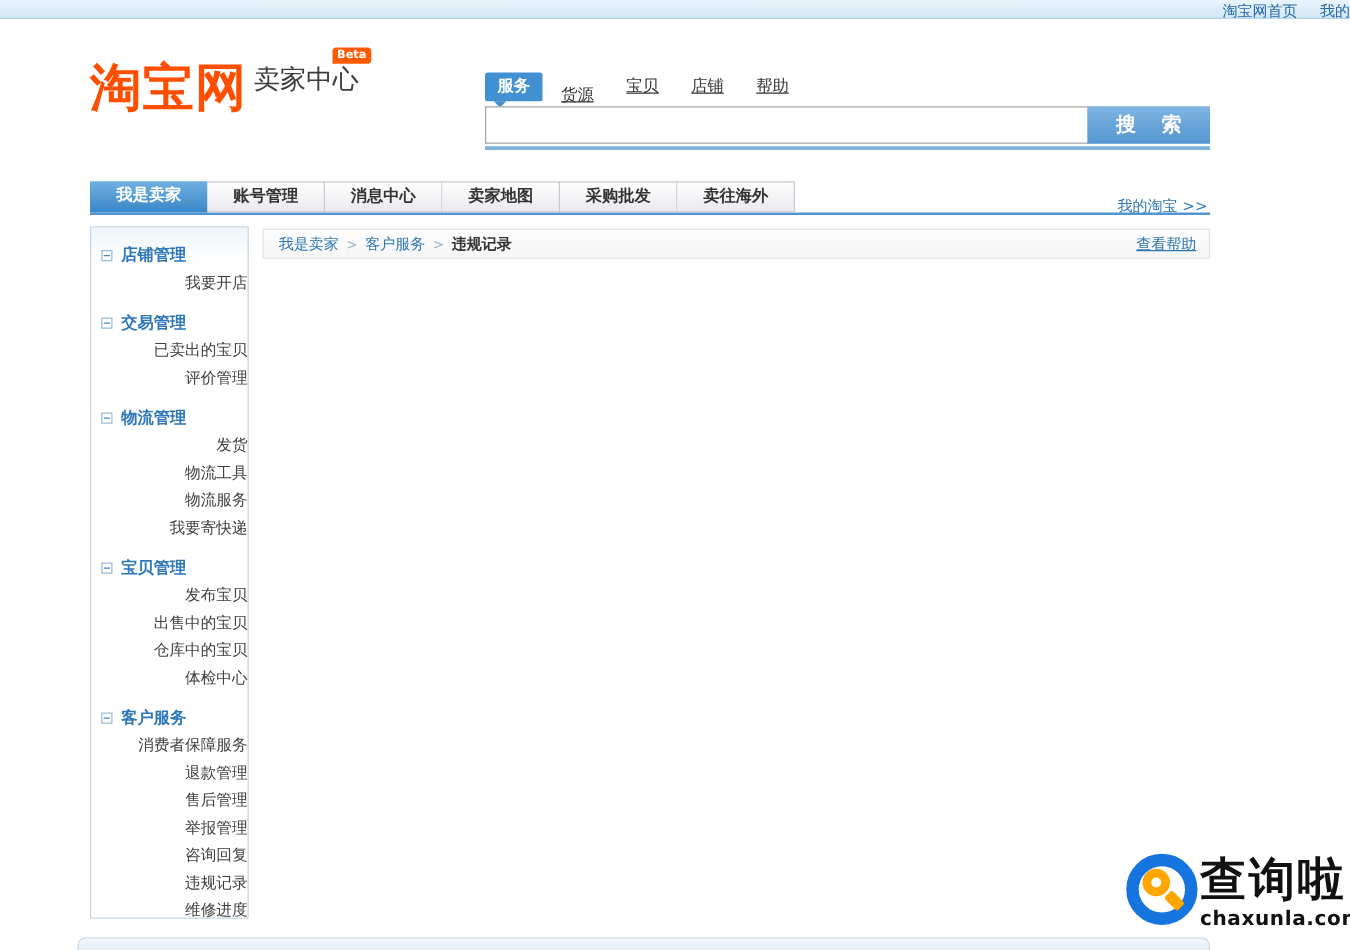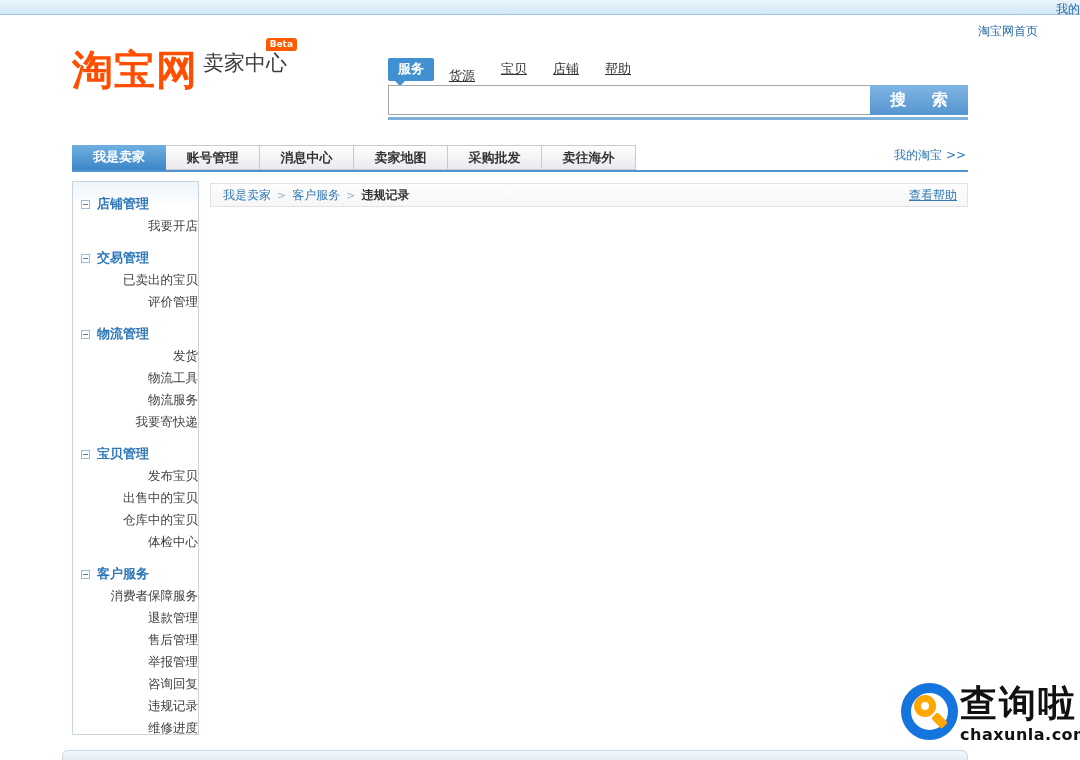--- a/index.html
+++ b/index.html
@@ -4,21 +4,21 @@
 <style>
   * { margin:0; padding:0; box-sizing:border-box; }
   html,body { width:1080px; height:760px; overflow:hidden; background:#fff;
     font-family:"DejaVu Sans","Liberation Sans",sans-serif; }
   body { position:relative; }
 
   
   .topbar { position:absolute; left:0; top:0; width:1080px; height:15px;
     background:linear-gradient(#eaf4fb,#d3e8f6); border-bottom:1px solid #a3c8e2; }
   .topbar a { position:absolute; top:1px; font-size:12px; color:#2569a8; text-decoration:none; white-space:nowrap; }
-  .tb-link1 { left:978px;margin-top:22px; }
+  .tb-link1 { left:978px; }
   .tb-link2 { left:1056px; }
 
   
   .logo { position:absolute; left:72px; top:50px; display:flex; align-items:flex-start; }
   .logo-brand { font-size:41px; font-weight:bold; color:#ff4e00; letter-spacing:1px; line-height:40px; }
   .logo-suffix { position:relative; font-size:21px; color:#3c3c3c; margin-left:5px; line-height:26px; }
   .beta-badge { position:absolute; top:-12px; right:-10px; background:#ff5a00; color:#fff;
     font-size:9px; font-weight:bold; padding:1px 4px 2px; border-radius:3px 3px 3px 0; line-height:10px; }
 
   
@@ -28,31 +28,31 @@
     padding:2px 10px 3px; border-radius:2px; cursor:pointer; }
   .stab-active::after { content:""; position:absolute; left:7px; bottom:-5px;
     border:5px solid transparent; border-top:5px solid #4191d2; border-bottom:0; }
   .stab-link { margin-left:26px; font-size:13px; color:#333; text-decoration:underline; cursor:pointer; }
   .stab-link:first-of-type { margin-left:15px;margin-top:13px; }
   .search-row { position:relative; margin-top:5px; height:30px; }
   .search-input { position:absolute; left:0; top:0; width:483px; height:30px; border:1px solid #a6a6a6;
     padding:0 8px; font-size:14px; background:#fff; outline:none; }
   .search-btn { position:absolute; left:482px; top:0; width:98px; height:30px; border:0;
     background:linear-gradient(#7fb5e2,#5595d0); color:#fff; font-size:16px; font-weight:bold;
-    letter-spacing:8px; padding-left:8px; cursor:pointer;font-family:Liberation Mono, monospace; }
+    letter-spacing:8px; padding-left:8px; cursor:pointer; }
   .search-underline { margin-top:2px; width:580px; height:3px; background:#7fb2d8; }
 
   
   .nav { position:absolute; left:72px; top:145px; width:896px; height:27px; border-bottom:2px solid #5295ce; }
   .nav-tabs { display:flex; height:25px; }
   .nav-tab { width:94px; height:25px; line-height:24px; text-align:center; font-size:13px; font-weight:bold;
     color:#333; background:linear-gradient(#fefefe,#eaeaef); border:1px solid #c6cad5; border-left:none; cursor:pointer; }
   .nav-tab:first-child { border-left:1px solid #c6cad5; }
   .nav-tab.active { background:linear-gradient(#6fb0e0,#3a86c8); color:#fff; border:none; }
-  .mytaobao { position:absolute; right:2px; top:2px; font-size:12px; color:#2e77b5; text-decoration:none; }
+  .mytaobao { position:absolute; right:2px; top:12px; font-size:12px; color:#2e77b5; text-decoration:none; }
 
   
   .sidebar { position:absolute; left:72px; top:181px; width:127px; height:554px;
     background:linear-gradient(#eef5fa,#ffffff 26px); border:1px solid #c9d5dd; padding-top:6px; }
   .side-section { padding:5px 0 5px; }
   .side-hdr { display:flex; align-items:center; height:22px; padding-left:8px; cursor:pointer; }
   .minus-box { width:9px; height:9px; border:1px solid #9dbcd4; background:#fff; position:relative; margin-right:7px; flex:none; }
   .minus-box::after { content:""; position:absolute; left:1px; right:1px; top:3px; height:1px; background:#4a86b8; }
   .side-title { font-size:13px; font-weight:bold; color:#2d77b8; }
   .side-item { display:block; height:22px; line-height:22px; padding-left:24px; font-size:12.5px;

